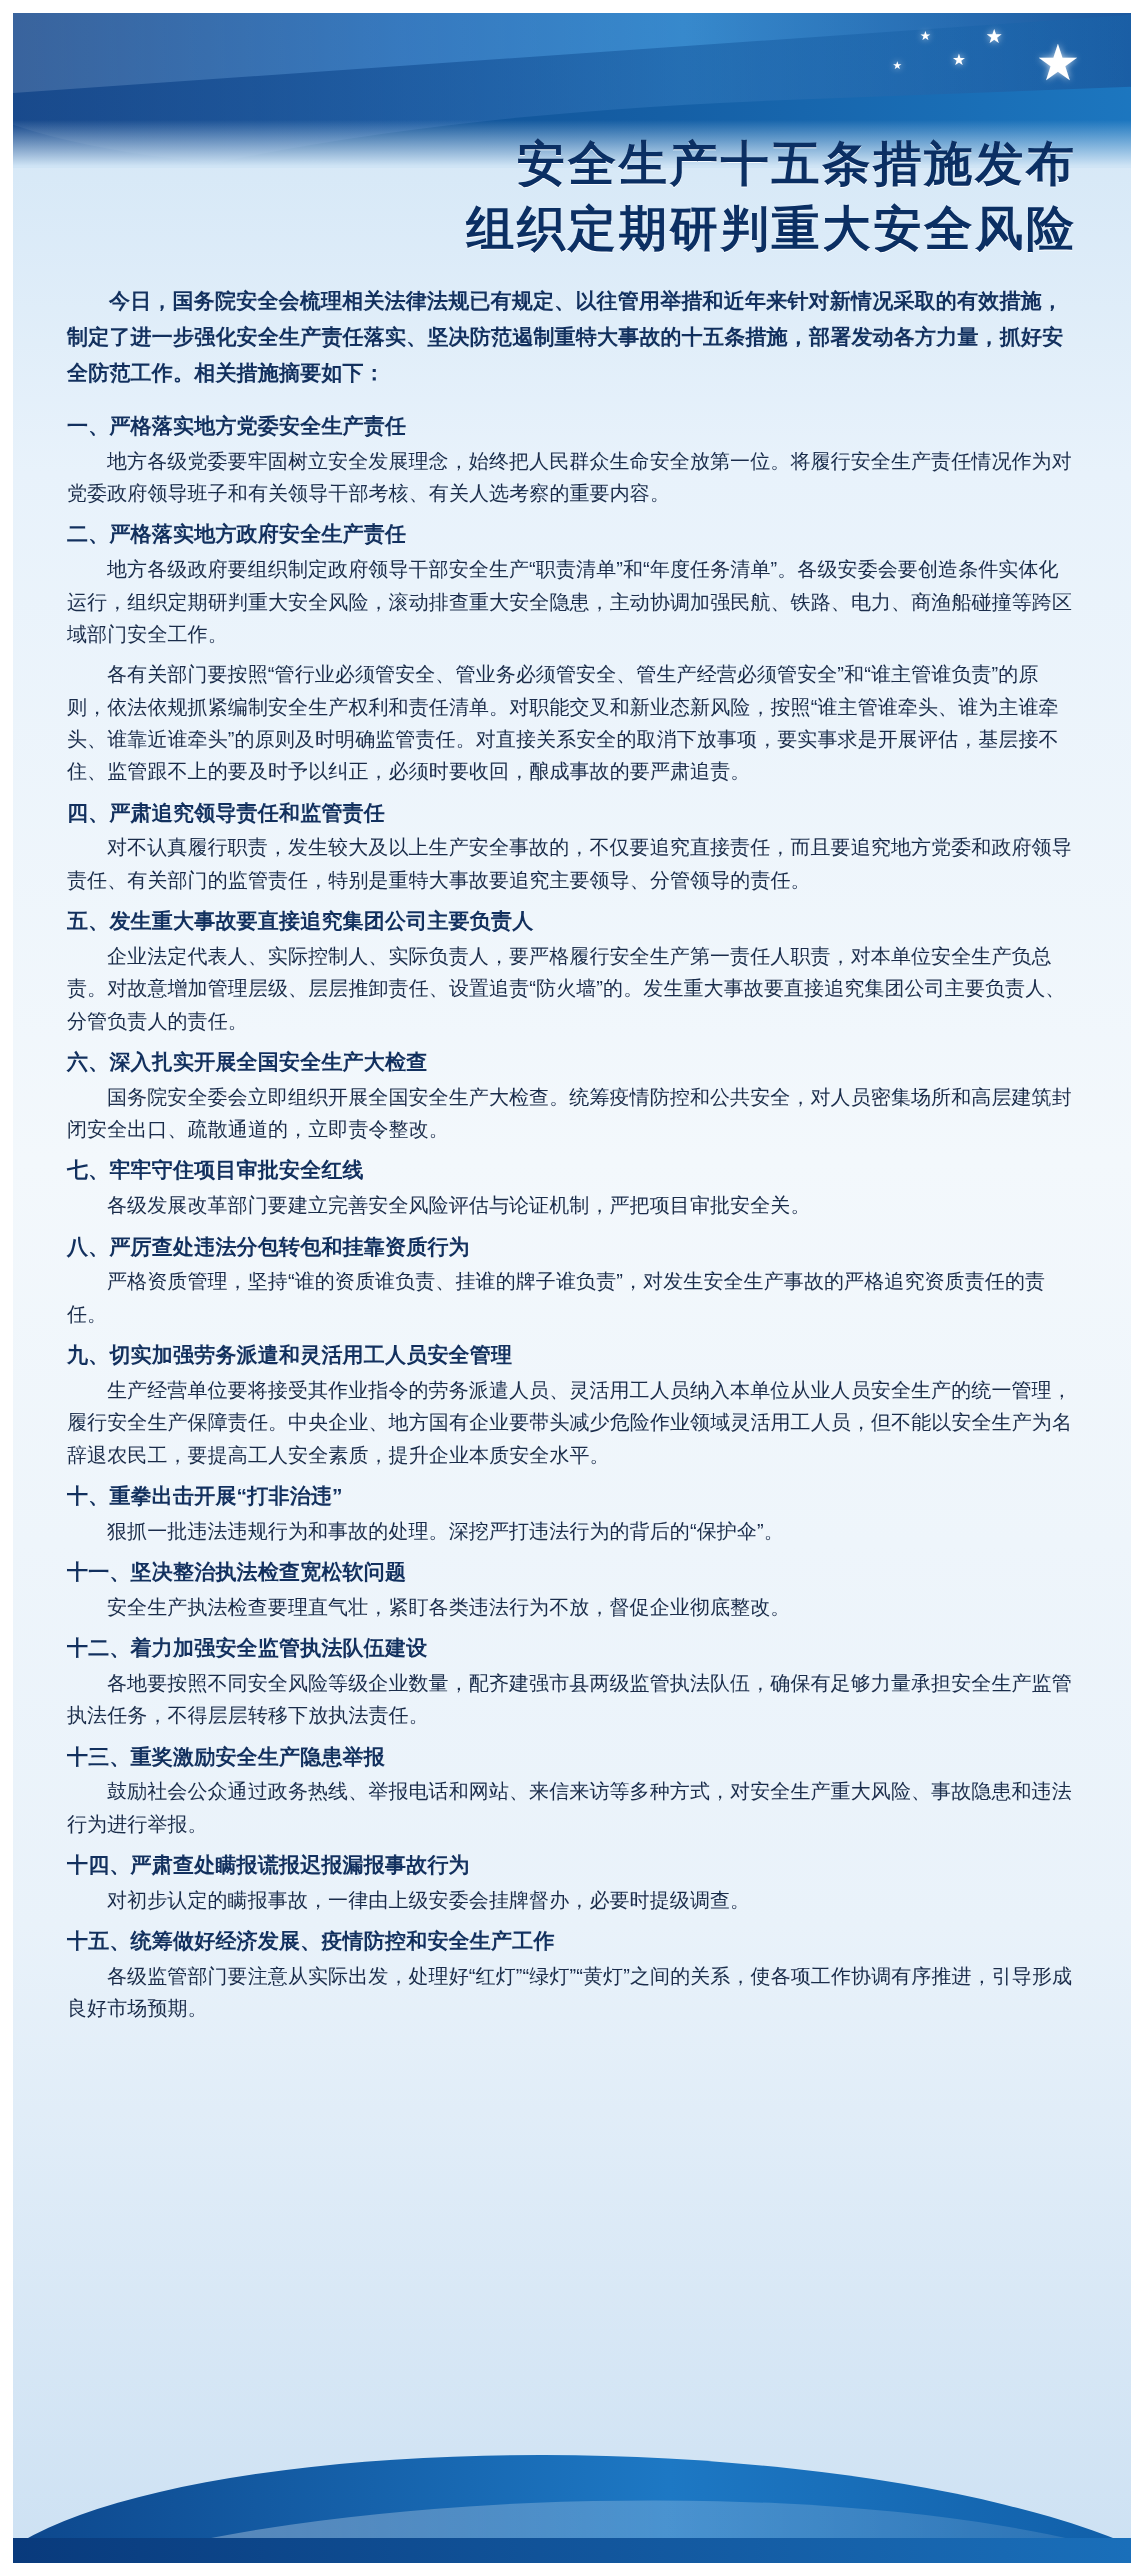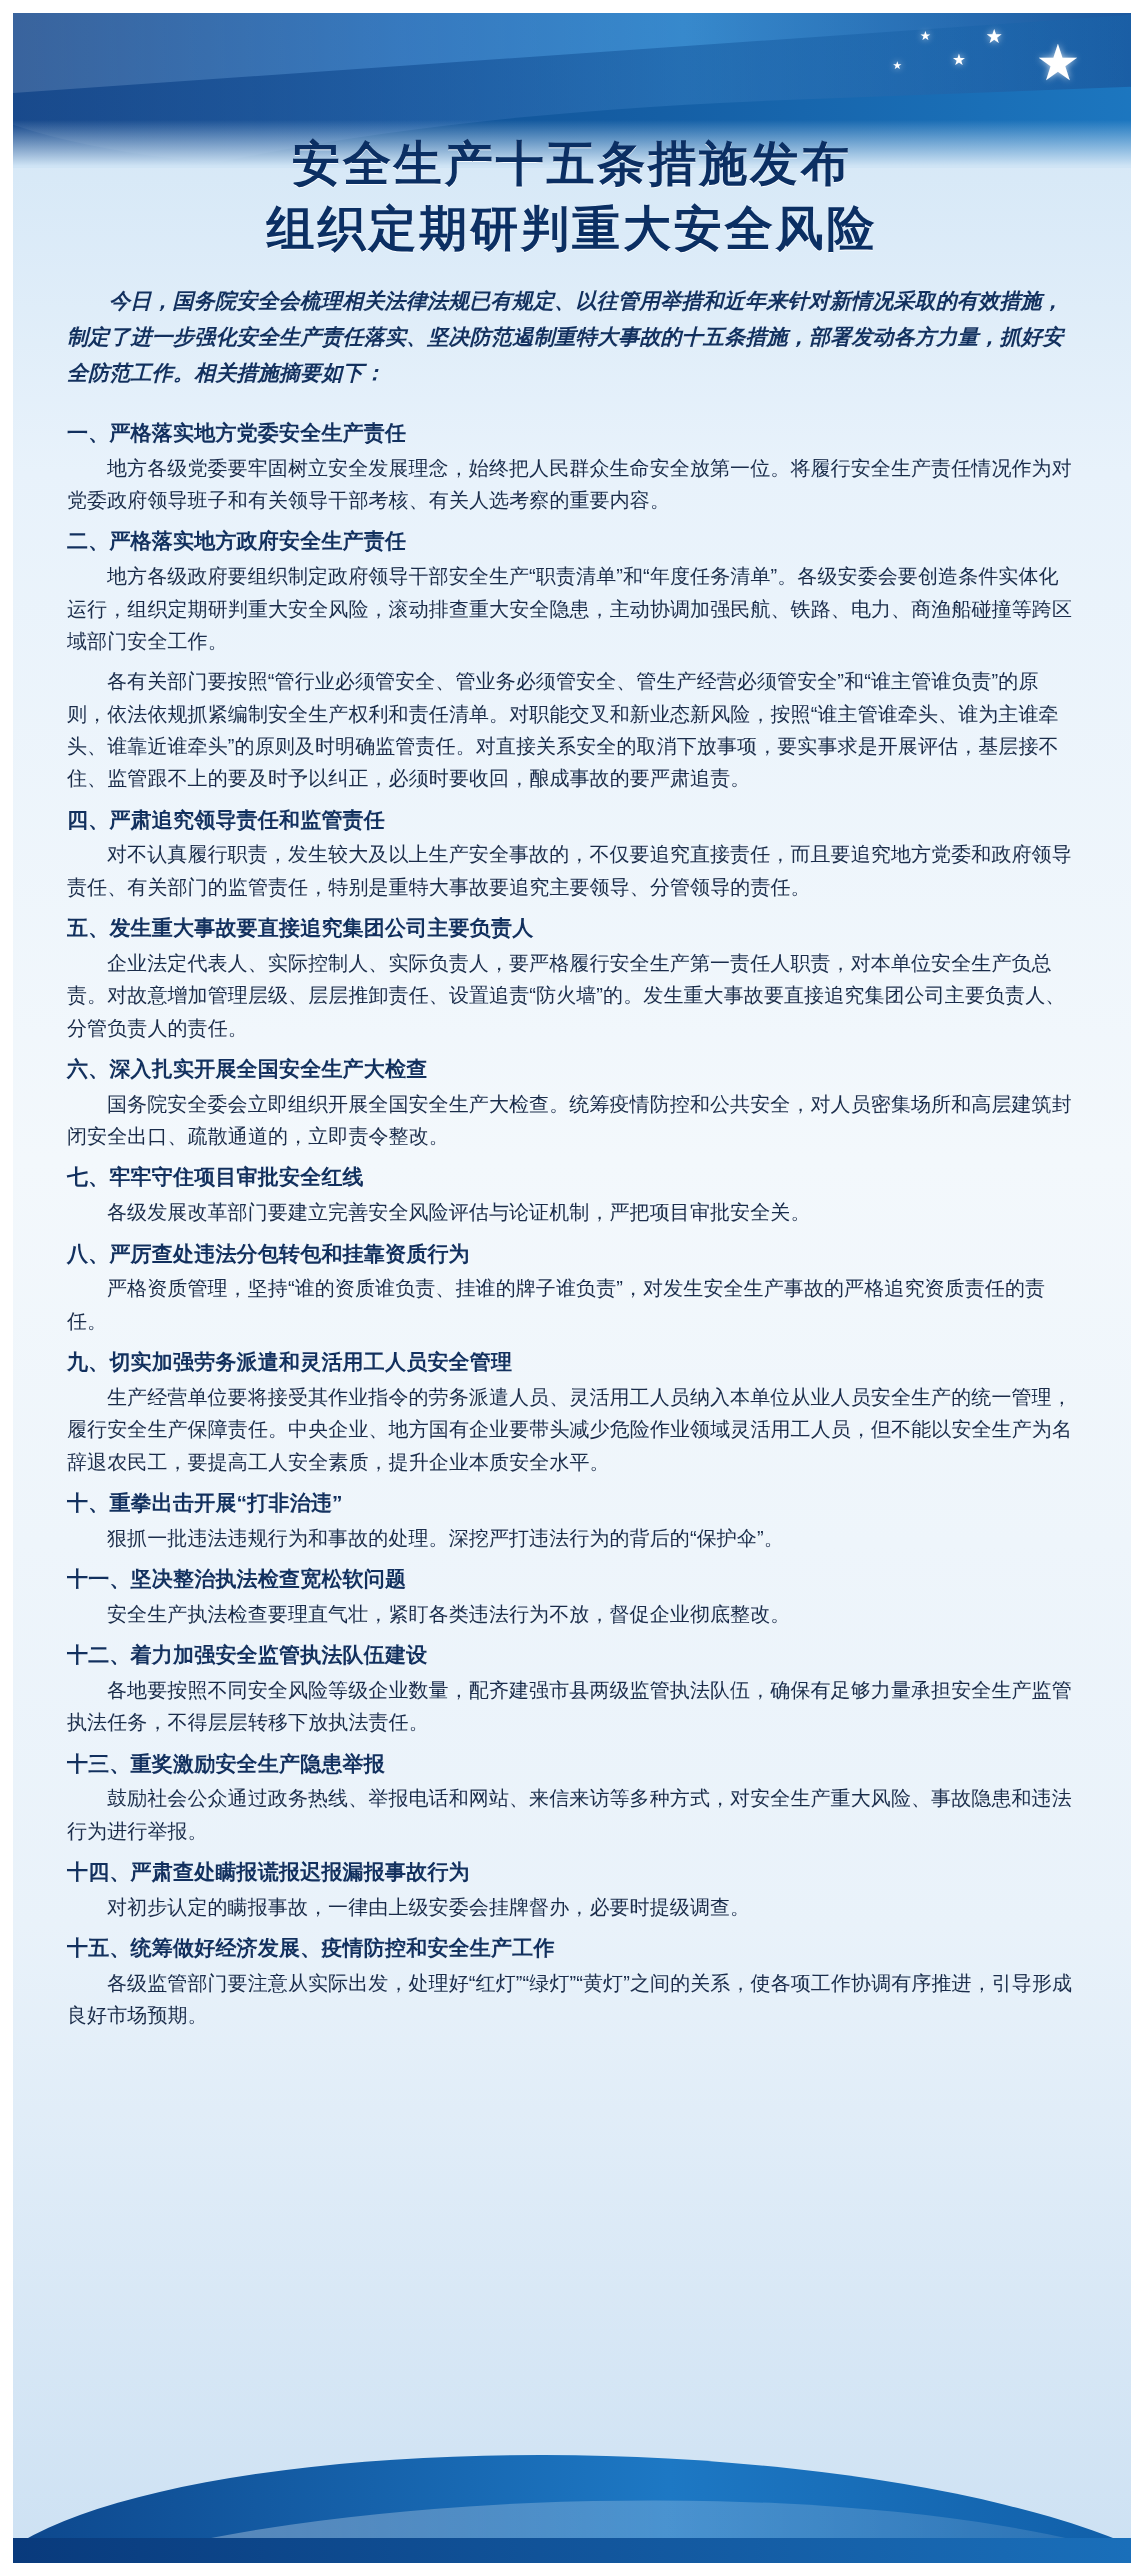--- a/index.html
+++ b/index.html
@@ -118,42 +118,41 @@
   
   .content {
     position: absolute;
     left: 0; top: 118px;
     width: 100%;
     padding: 0 54px;
     box-sizing: border-box;
   }
 
   .title-block {
-    text-align: center;
+    text-align: right;
     margin-bottom: 12px;
   }
   .title-line {
     font-family: "DejaVu Sans", "Liberation Sans", sans-serif;
     font-weight: 700;
     font-size: 48px;
     letter-spacing: 2.9px;
     color: #0b2f63;
     line-height: 1.36;
     text-shadow: 0 1px 0 rgba(255,255,255,0.85);
   }
 
   .lead {
     font-size: 21px;
     font-weight: 700;
     color: #12305e;
     line-height: 1.72;
     text-indent: 2em;
-    margin-bottom: 25px;
+    margin-bottom: 18px;
     letter-spacing: 0.2px;
-    font-style: italic;
   }
 
   .item {
     margin-bottom: 7.8px;
   }
   .item h3 {
     margin: 0 0 1.9px 0;
     font-size: 21px;
     font-weight: 700;
     color: #12305e;

